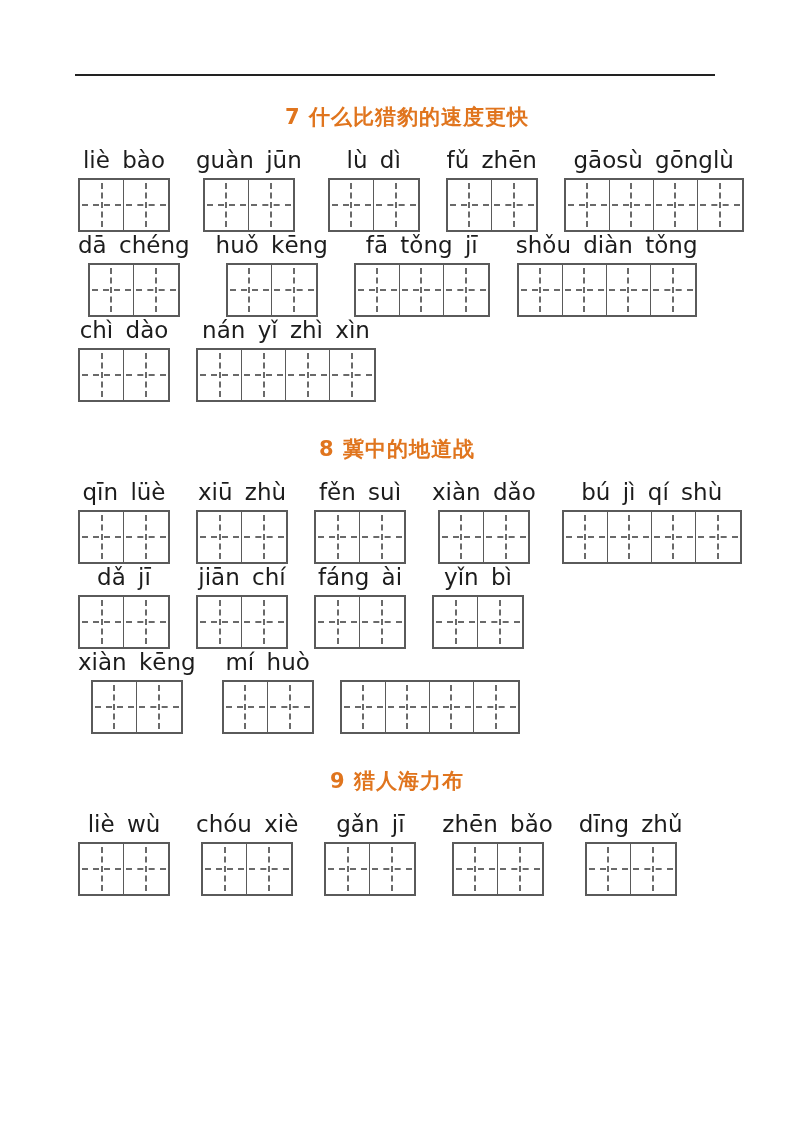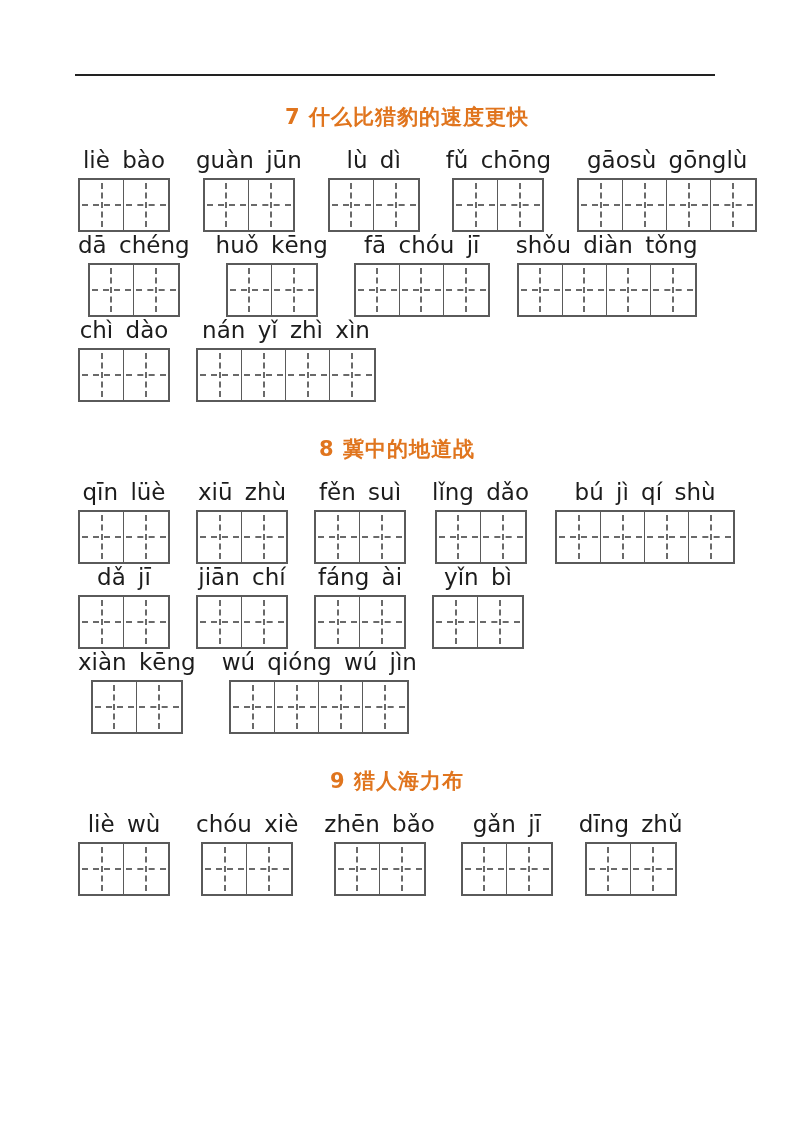--- a/index.html
+++ b/index.html
@@ -110,21 +110,21 @@
             </div>
           </div>
           <div class="group">
             <div class="pinyin">lù dì</div>
             <div class="boxes">
               <div class="cell"></div>
               <div class="cell"></div>
             </div>
           </div>
           <div class="group">
-            <div class="pinyin">fǔ chōng</div>
+            <div class="pinyin">fǔ zhēn</div>
             <div class="boxes">
               <div class="cell"></div>
               <div class="cell"></div>
             </div>
           </div>
           <div class="group">
             <div class="pinyin">gāosù gōnglù</div>
             <div class="boxes">
               <div class="cell"></div>
               <div class="cell"></div>
@@ -142,21 +142,21 @@
             </div>
           </div>
           <div class="group">
             <div class="pinyin">huǒ kēng</div>
             <div class="boxes">
               <div class="cell"></div>
               <div class="cell"></div>
             </div>
           </div>
           <div class="group">
-            <div class="pinyin">fā chóu jī</div>
+            <div class="pinyin">fā tǒng jī</div>
             <div class="boxes">
               <div class="cell"></div>
               <div class="cell"></div>
               <div class="cell"></div>
             </div>
           </div>
           <div class="group">
             <div class="pinyin">shǒu diàn tǒng</div>
             <div class="boxes">
               <div class="cell"></div>
@@ -203,21 +203,21 @@
             </div>
           </div>
           <div class="group">
             <div class="pinyin">fěn suì</div>
             <div class="boxes">
               <div class="cell"></div>
               <div class="cell"></div>
             </div>
           </div>
           <div class="group">
-            <div class="pinyin">lǐng dǎo</div>
+            <div class="pinyin">xiàn dǎo</div>
             <div class="boxes">
               <div class="cell"></div>
               <div class="cell"></div>
             </div>
           </div>
           <div class="group">
             <div class="pinyin">bú jì qí shù</div>
             <div class="boxes">
               <div class="cell"></div>
               <div class="cell"></div>
@@ -258,21 +258,27 @@
         </div>
         <div class="row">
           <div class="group">
             <div class="pinyin">xiàn kēng</div>
             <div class="boxes">
               <div class="cell"></div>
               <div class="cell"></div>
             </div>
           </div>
           <div class="group">
-            <div class="pinyin">wú qióng wú jìn</div>
+            <div class="pinyin">mí huò</div>
+            <div class="boxes">
+              <div class="cell"></div>
+              <div class="cell"></div>
+            </div>
+          </div>
+          <div class="group">
             <div class="boxes">
               <div class="cell"></div>
               <div class="cell"></div>
               <div class="cell"></div>
               <div class="cell"></div>
             </div>
           </div>
         </div>
       </div>
       <div class="section section-2">
@@ -286,28 +292,28 @@
             </div>
           </div>
           <div class="group">
             <div class="pinyin">chóu xiè</div>
             <div class="boxes">
               <div class="cell"></div>
               <div class="cell"></div>
             </div>
           </div>
           <div class="group">
+            <div class="pinyin">gǎn jī</div>
+            <div class="boxes">
+              <div class="cell"></div>
+              <div class="cell"></div>
+            </div>
+          </div>
+          <div class="group">
             <div class="pinyin">zhēn bǎo</div>
-            <div class="boxes">
-              <div class="cell"></div>
-              <div class="cell"></div>
-            </div>
-          </div>
-          <div class="group">
-            <div class="pinyin">gǎn jī</div>
             <div class="boxes">
               <div class="cell"></div>
               <div class="cell"></div>
             </div>
           </div>
           <div class="group">
             <div class="pinyin">dīng zhǔ</div>
             <div class="boxes">
               <div class="cell"></div>
               <div class="cell"></div>

